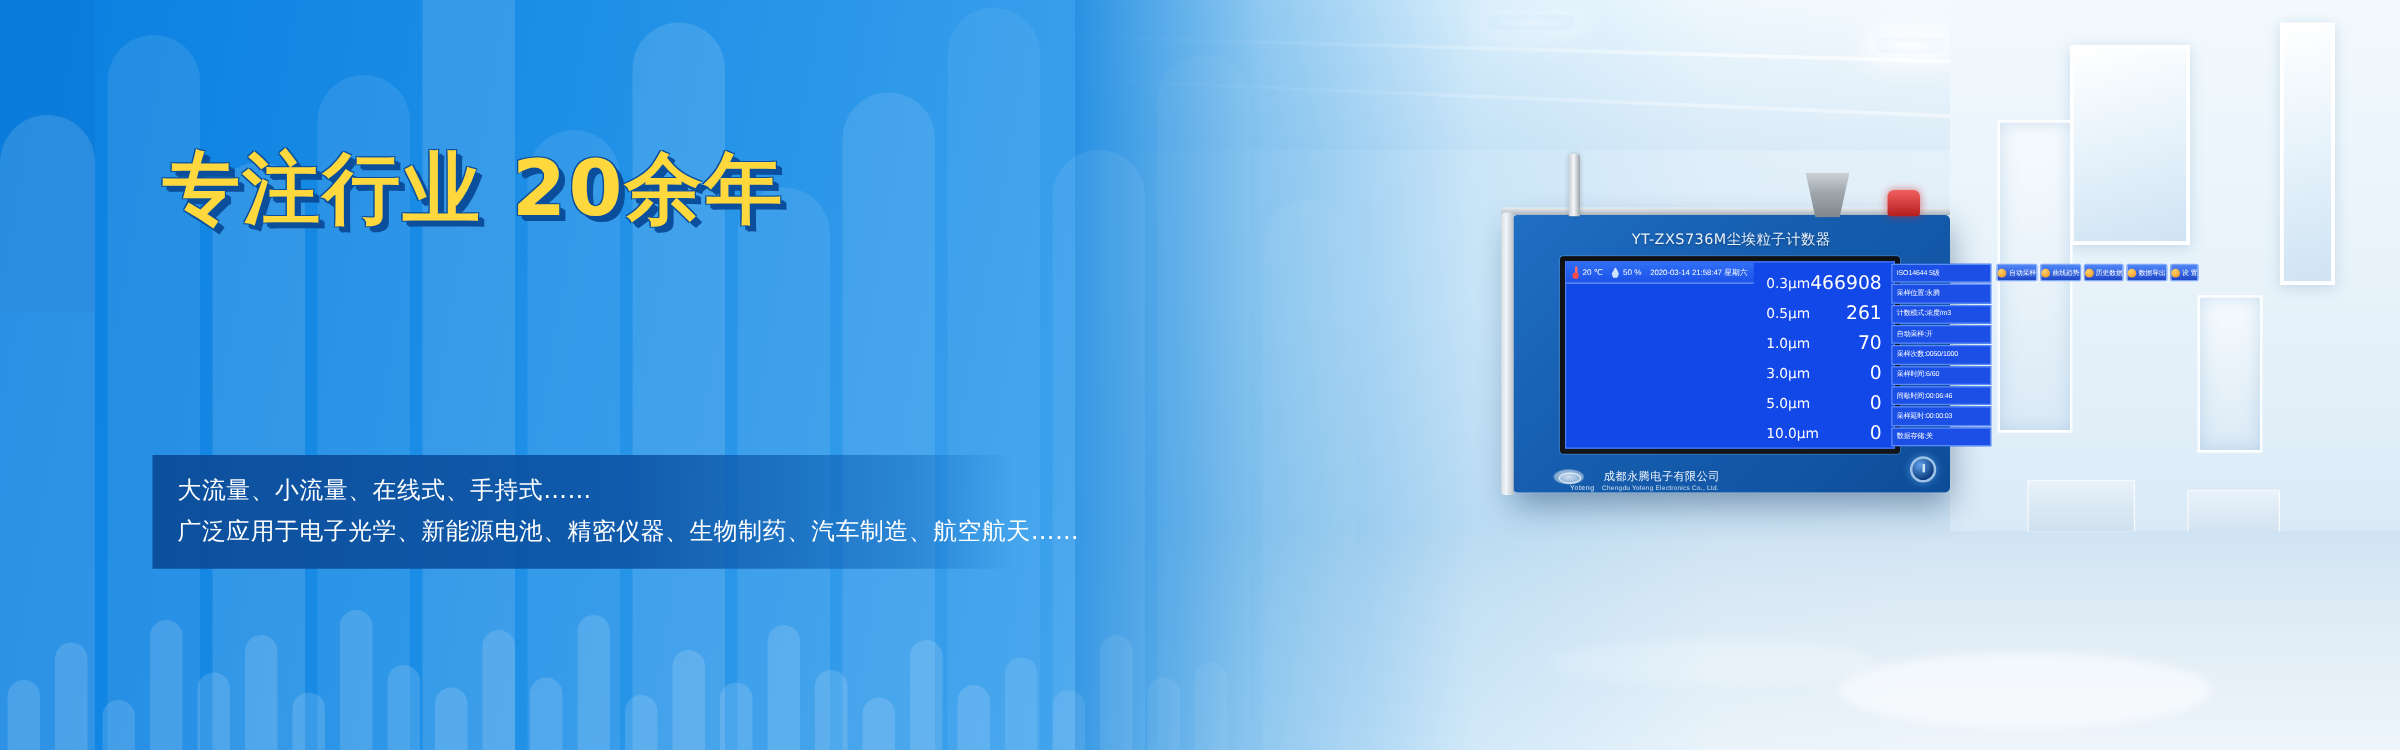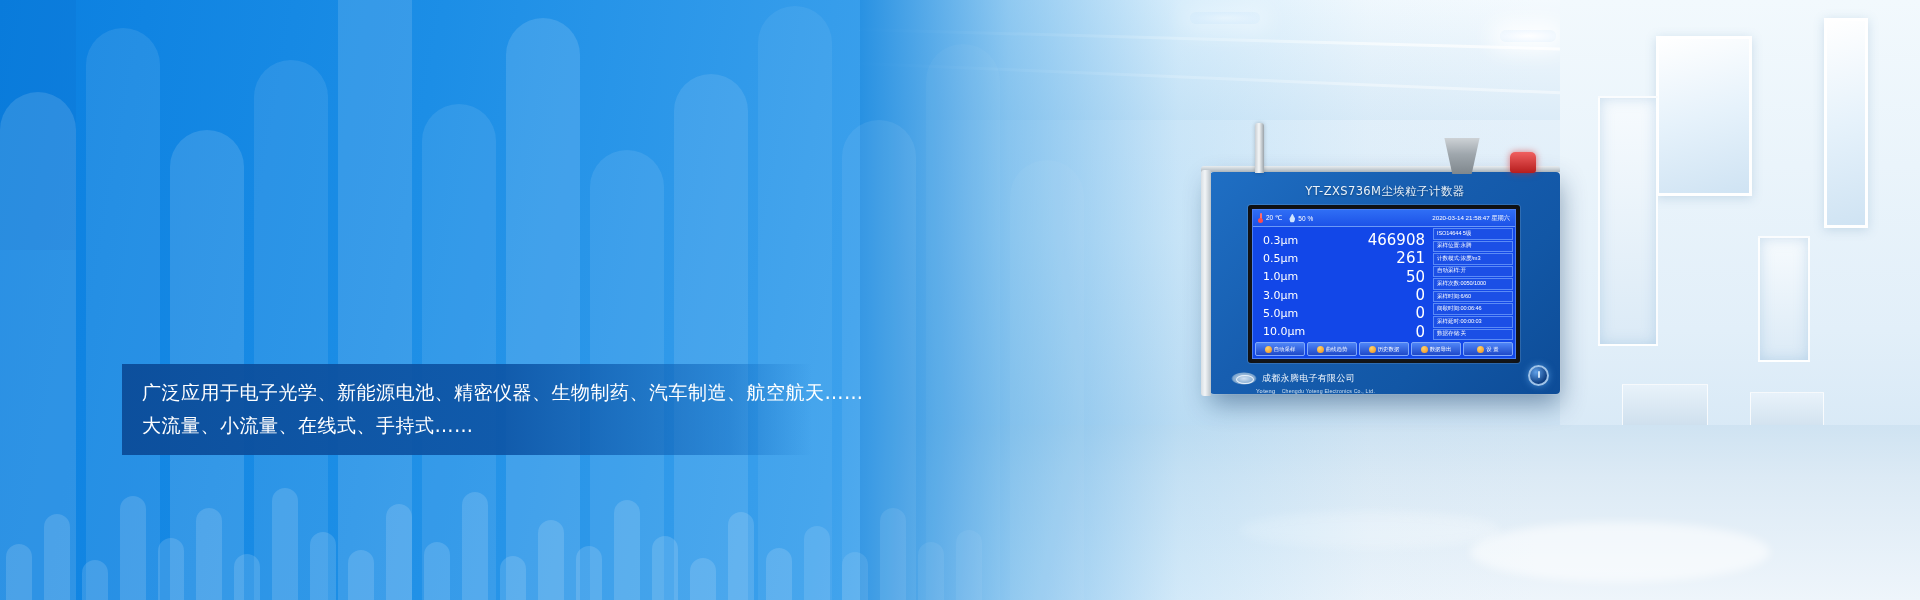--- a/index.html
+++ b/index.html
@@ -144,21 +144,21 @@
     font-family:"DejaVu Sans","Liberation Sans",sans-serif;
     text-shadow:0 1px 2px rgba(0,0,0,.35);
   }
   .lcd-bezel {
     position:absolute; left:38px; top:33px; width:272px; height:158px;
     background:#14161a; border-radius:3px; padding:4px;
     box-shadow:0 3px 8px rgba(0,0,0,.4) inset, 0 0 0 1px rgba(255,255,255,.12);
   }
   .lcd {
     width:100%; height:100%;
-    background:#1247e8; display:flex; flex-direction:column;
+    background:#1247e8; display:flex; flex-direction:row;
     border:1px solid #4a7ef5;
   }
   .lcd-status {
     height:17px; background:linear-gradient(180deg,#2f6ef5,#1c52e8);
     display:flex; align-items:center; padding:0 5px; gap:7px;
     border-bottom:1px solid #6c99f7;
   }
   .st-item { display:flex; align-items:center; gap:3px; color:#ffffff; font-size:6.5px; white-space:nowrap; }
   .therm { width:5px; height:10px; position:relative; flex:none; }
   .therm .bulb { position:absolute; bottom:0; left:0; width:5px; height:5px; border-radius:50%; background:#ff4b4b; }
@@ -184,22 +184,22 @@
   .lcd-btn {
     flex:1; border-radius:2px; display:flex; align-items:center; justify-content:center;
     gap:2px; font-size:5.4px; color:#ffffff; white-space:nowrap;
     background:linear-gradient(180deg,#4f86f8,#1f49c9); border:1px solid #7fa8fb;
   }
   .lcd-btn .ic {
     width:7px; height:7px; border-radius:50%; flex:none;
     background:radial-gradient(circle at 35% 30%,#ffd36b,#ef8f1c);
   }
   .dev-brandbar {
-    position:absolute; left:21px; bottom:6px; width:272px; height:20px;
-    display:flex; align-items:center; gap:5px; color:#dce9f7;
+    position:absolute; left:32px; bottom:6px; width:272px; height:20px;
+    display:flex; align-items:flex-end; gap:15px; color:#dce9f7;
   }
   .brand-logo {
     width:26px; height:13px; flex:none;
     background:radial-gradient(ellipse at 50% 50%,#cfe0f2 0%,#7fa7cf 60%,rgba(120,160,200,0) 70%);
     border-radius:50%;
     position:relative;
   }
   .brand-logo:after{
     content:""; position:absolute; left:5px; top:3px; width:16px; height:7px;
     border:1.4px solid #e8f1fa; border-radius:50%;
@@ -288,25 +288,26 @@
     <div class="bbar" style="left:728px;height:88px;"></div>
     <div class="bbar" style="left:766px;height:52px;"></div>
     <div class="bbar" style="left:804px;height:74px;opacity:.8;"></div>
     <div class="bbar" style="left:842px;height:48px;opacity:.7;"></div>
     <div class="bbar" style="left:880px;height:92px;opacity:.6;"></div>
     <div class="bbar" style="left:918px;height:58px;opacity:.5;"></div>
     <div class="bbar" style="left:956px;height:70px;opacity:.4;"></div>
   </div>
 
   <div class="headline-wrap">
+    <div class="h1">专注行业 20余年</div>
   </div>
 
   <div class="subbox">
+    <div class="subline">大流量、小流量、在线式、手持式……</div>
     <div class="subline">广泛应用于电子光学、新能源电池、精密仪器、生物制药、汽车制造、航空航天……</div>
-    <div class="subline">大流量、小流量、在线式、手持式……</div>
   </div>
 
   <div id="device">
     <div class="dev-top-edge"></div>
     <div class="dev-left-edge"></div>
     <div class="probe"></div>
     <div class="isokinetic"></div>
     <div class="alarm-led"></div>
 
     <div class="dev-title">YT-ZXS736M尘埃粒子计数器</div>
@@ -334,21 +335,21 @@
             <div class="ch-row">
               <span class="ch-size">0.3μm</span>
               <span class="ch-val">466908</span>
             </div>
             <div class="ch-row">
               <span class="ch-size">0.5μm</span>
               <span class="ch-val">261</span>
             </div>
             <div class="ch-row">
               <span class="ch-size">1.0μm</span>
-              <span class="ch-val">50</span>
+              <span class="ch-val">70</span>
             </div>
             <div class="ch-row">
               <span class="ch-size">3.0μm</span>
               <span class="ch-val">0</span>
             </div>
             <div class="ch-row">
               <span class="ch-size">5.0μm</span>
               <span class="ch-val">0</span>
             </div>
             <div class="ch-row">

